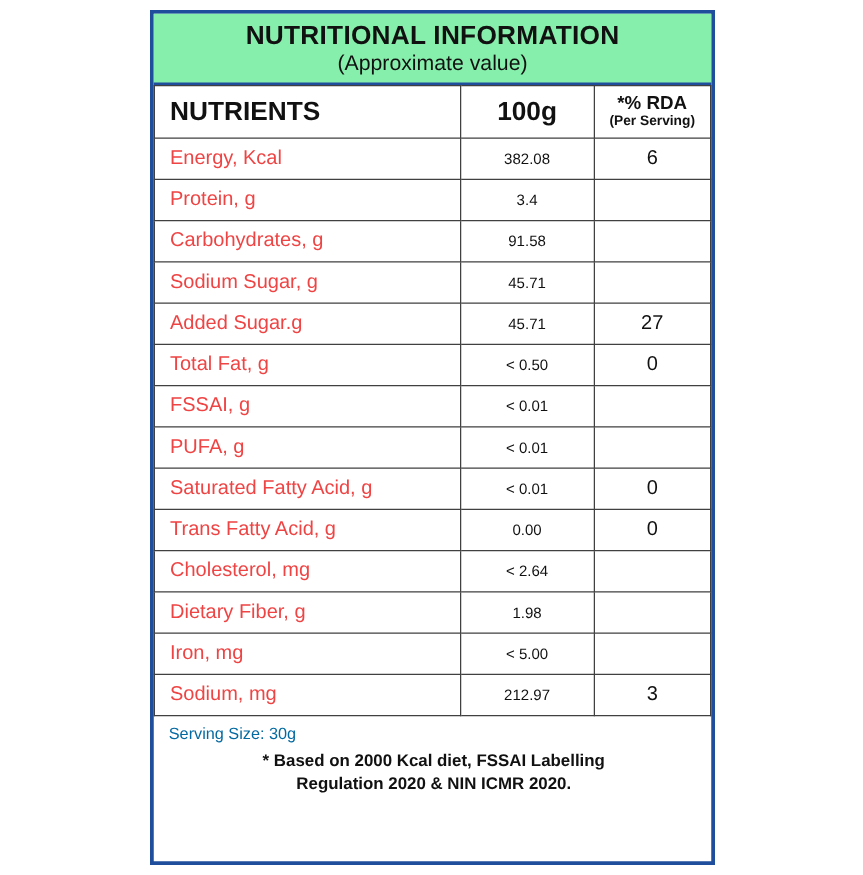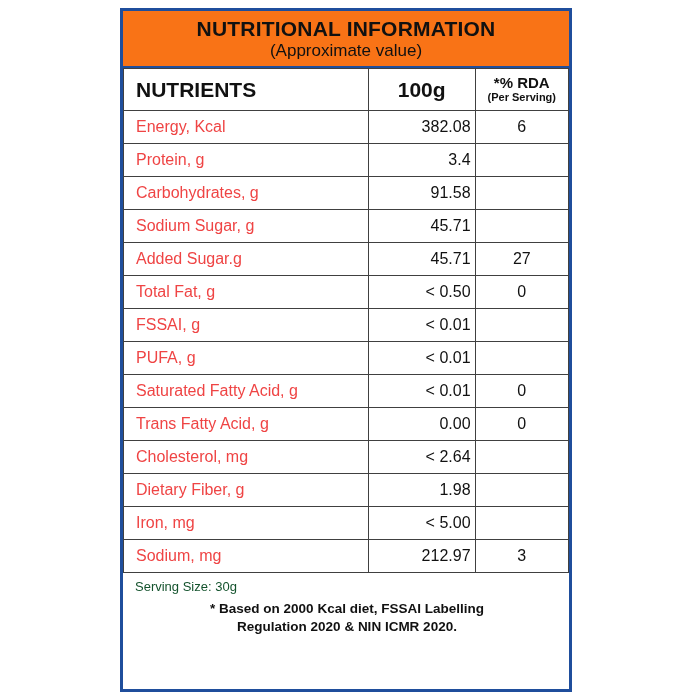--- a/index.html
+++ b/index.html
@@ -24,21 +24,21 @@
     left: 120px;
     top: 8px;
     width: 452px;
     height: 684px;
     border: 3px solid #1f4e9c;
     background: #ffffff;
     box-sizing: border-box;
   }
   
   .header {
-    background: #f97316;
+    background: #86efac;
     border-bottom: 2px solid #1f4e9c;
     text-align: center;
     padding: 6px 4px 5px 4px;
   }
   .header-title {
     font-size: 21px;
     font-weight: bold;
     color: #111111;
     letter-spacing: 0.2px;
     line-height: 1.1;
@@ -94,38 +94,38 @@
     font-weight: bold;
     margin-top: 1px;
   }
   td.nutrient {
     text-align: left;
     padding: 7px 4px 7px 12px;
     font-size: 16px;
     color: #ef4444;
   }
   td.value {
-    text-align: right;
+    text-align: center;
     padding: 7px 4px;
-    font-size: 16px;
+    font-size: 12px;
     color: #111111;
   }
   td.rda {
     text-align: center;
     padding: 7px 4px;
     font-size: 16px;
     color: #111111;
   }
   
   .footer {
     padding: 6px 10px 8px 12px;
   }
   .serving {
     font-size: 13px;
-    color: #14532d;
+    color: #0369a1;
     text-align: left;
     line-height: 1.3;
   }
   .note {
     font-size: 13.5px;
     font-weight: bold;
     color: #111111;
     text-align: center;
     line-height: 1.35;
     margin-top: 4px;

